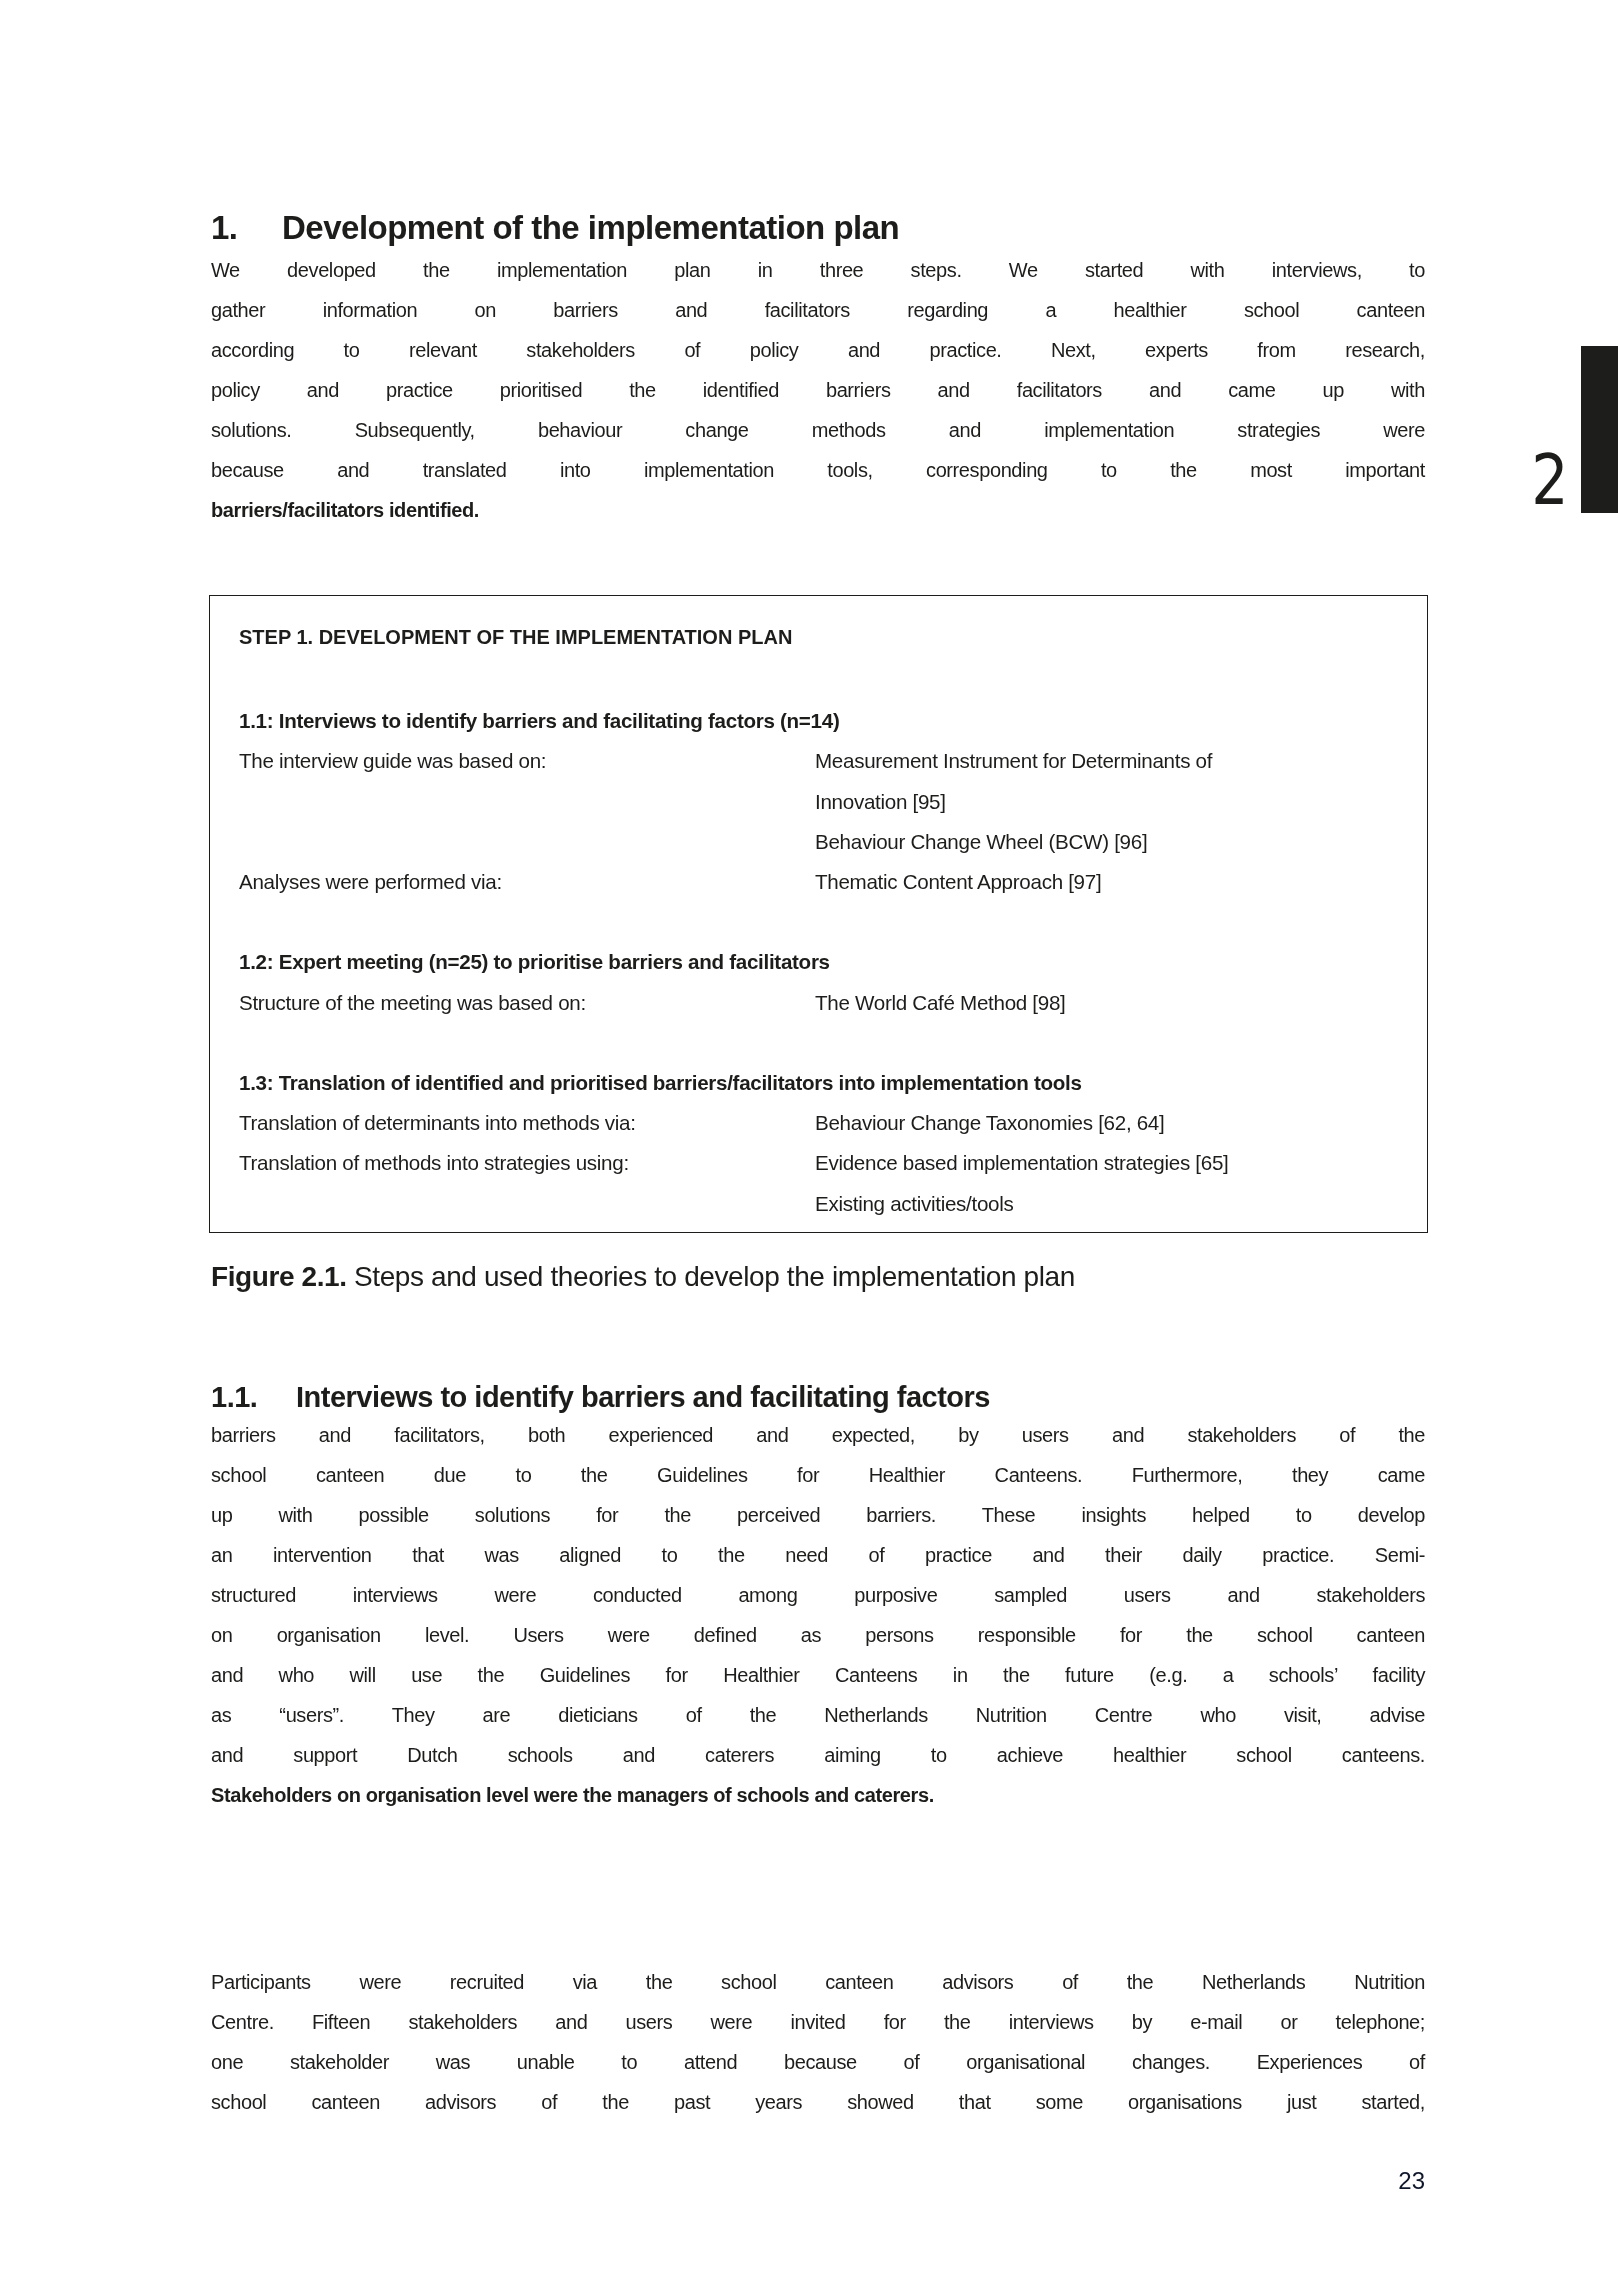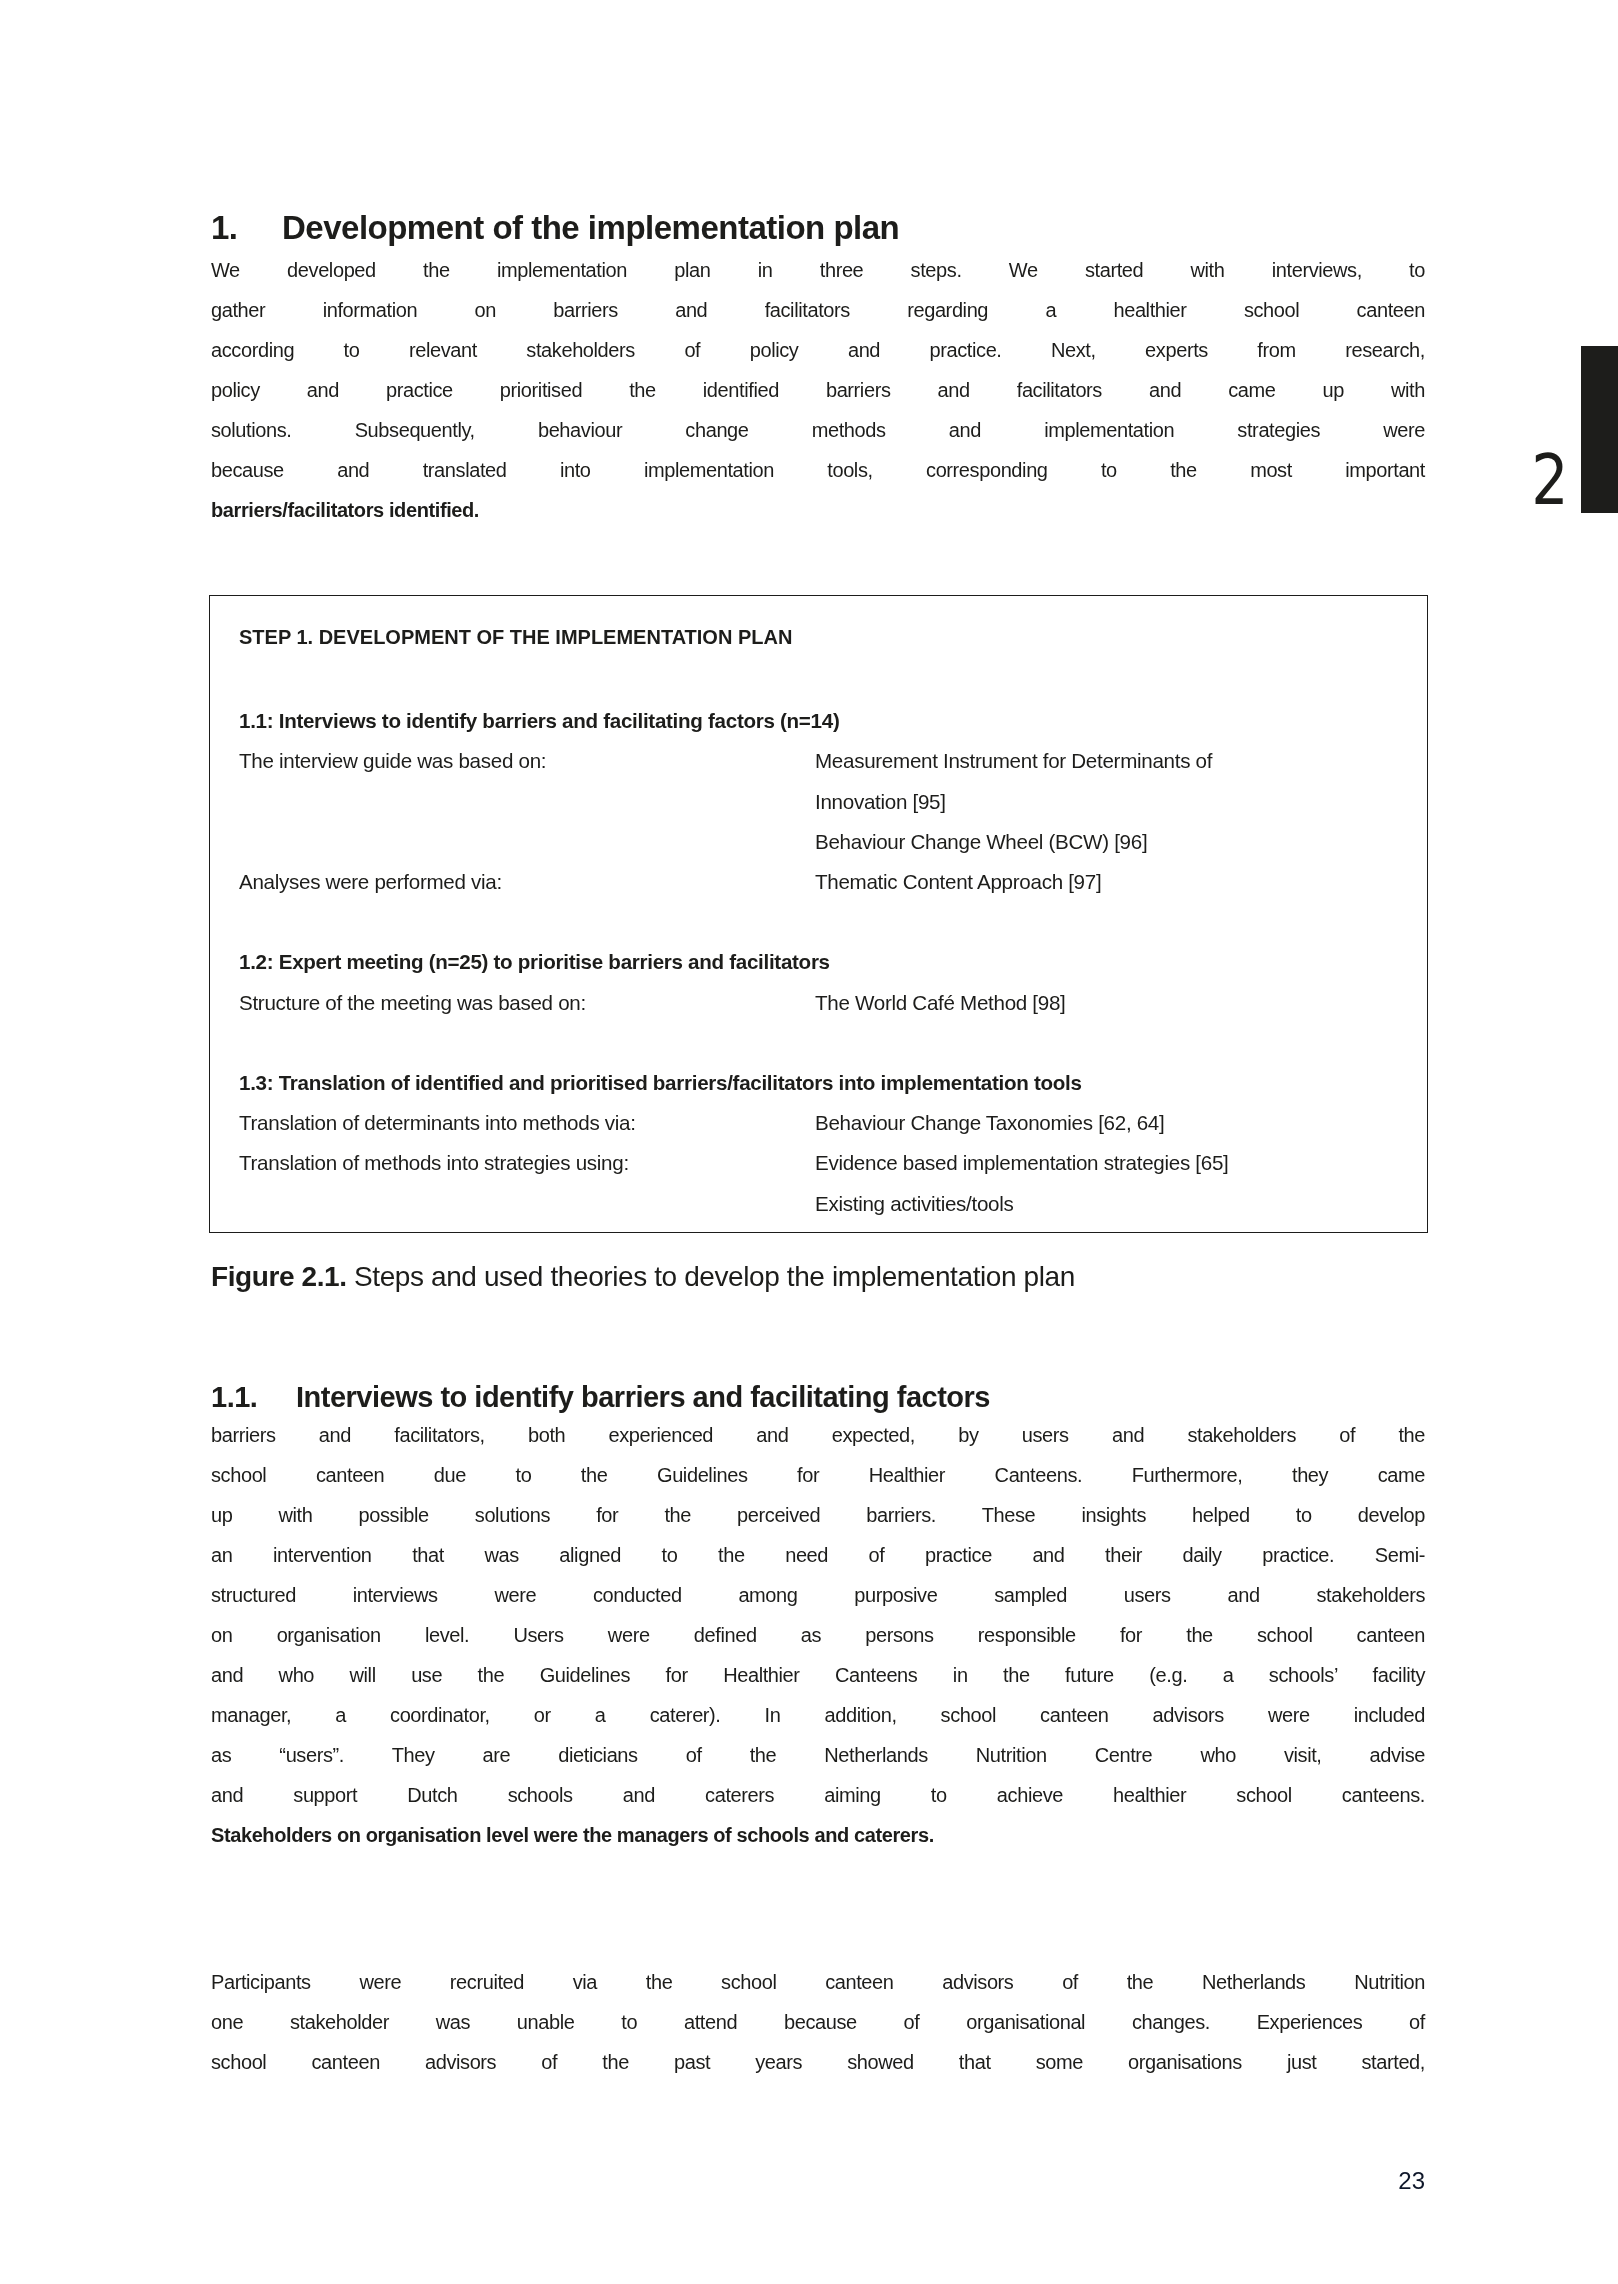--- a/index.html
+++ b/index.html
@@ -134,26 +134,26 @@
 </div>
 
 <div class="col para p2">
   <span class="ln" style="white-space: nowrap; display: block; word-spacing: 0px;">barriers and facilitators, both experienced and expected, by users and stakeholders of the</span>
   <span class="ln" style="white-space: nowrap; display: block; word-spacing: 0px;">school canteen due to the Guidelines for Healthier Canteens. Furthermore, they came</span>
   <span class="ln" style="white-space: nowrap; display: block; word-spacing: 0px;">up with possible solutions for the perceived barriers. These insights helped to develop</span>
   <span class="ln" style="white-space: nowrap; display: block; word-spacing: 0px;">an intervention that was aligned to the need of practice and their daily practice. Semi-</span>
   <span class="ln" style="white-space: nowrap; display: block; word-spacing: 0px;">structured interviews were conducted among purposive sampled users and stakeholders</span>
   <span class="ln" style="white-space: nowrap; display: block; word-spacing: 0px;">on organisation level. Users were defined as persons responsible for the school canteen</span>
   <span class="ln" style="white-space: nowrap; display: block; word-spacing: 0px;">and who will use the Guidelines for Healthier Canteens in the future (e.g. a schools’ facility</span>
-  <span class="ln" style="white-space: nowrap; display: block; word-spacing: 0px;">manager, a coordinator, or a caterer). In addition, school canteen advisors were included</span>
   <span class="ln" style="white-space: nowrap; display: block; word-spacing: 0px;">as “users”. They are dieticians of the Netherlands Nutrition Centre who visit, advise</span>
   <span class="ln" style="white-space: nowrap; display: block; word-spacing: 0px;">and support Dutch schools and caterers aiming to achieve healthier school canteens.</span>
   <span class="ln last">Stakeholders on organisation level were the managers of schools and caterers.</span>
 </div>
 
 <div class="col para p3">
   <span class="ln" style="white-space: nowrap; display: block; word-spacing: 0px;">Participants were recruited via the school canteen advisors of the Netherlands Nutrition</span>
+  <span class="ln" style="white-space: nowrap; display: block; word-spacing: 0px;">Centre. Fifteen stakeholders and users were invited for the interviews by e-mail or telephone;</span>
   <span class="ln" style="white-space: nowrap; display: block; word-spacing: 0px;">one stakeholder was unable to attend because of organisational changes. Experiences of</span>
   <span class="ln" style="white-space: nowrap; display: block; word-spacing: 0px;">school canteen advisors of the past years showed that some organisations just started,</span>
 </div>
 
 <div class="page-num">23</div>
 
 
 </body></html>

